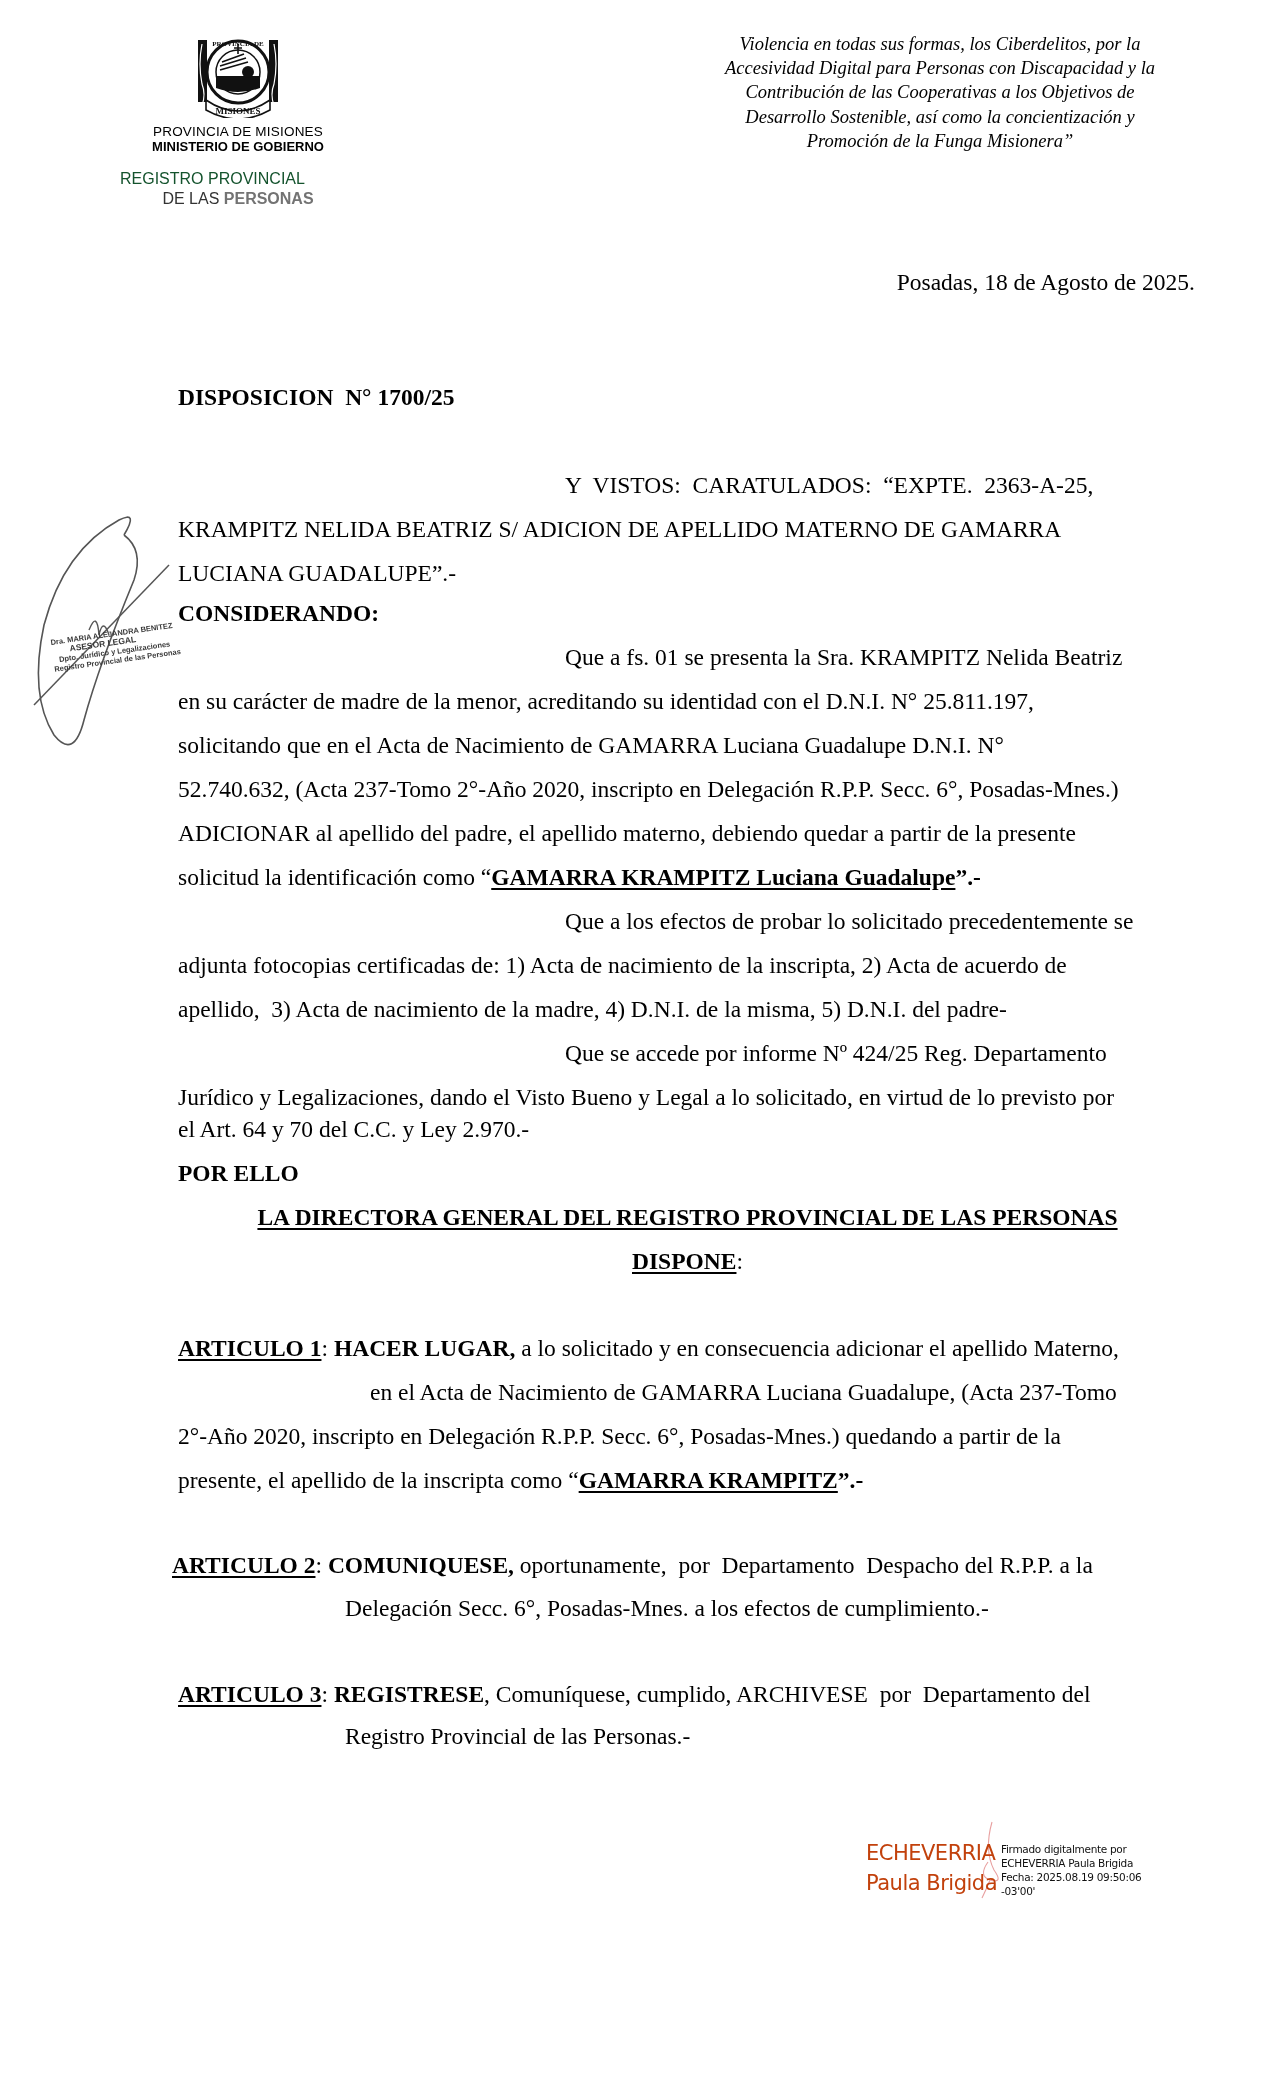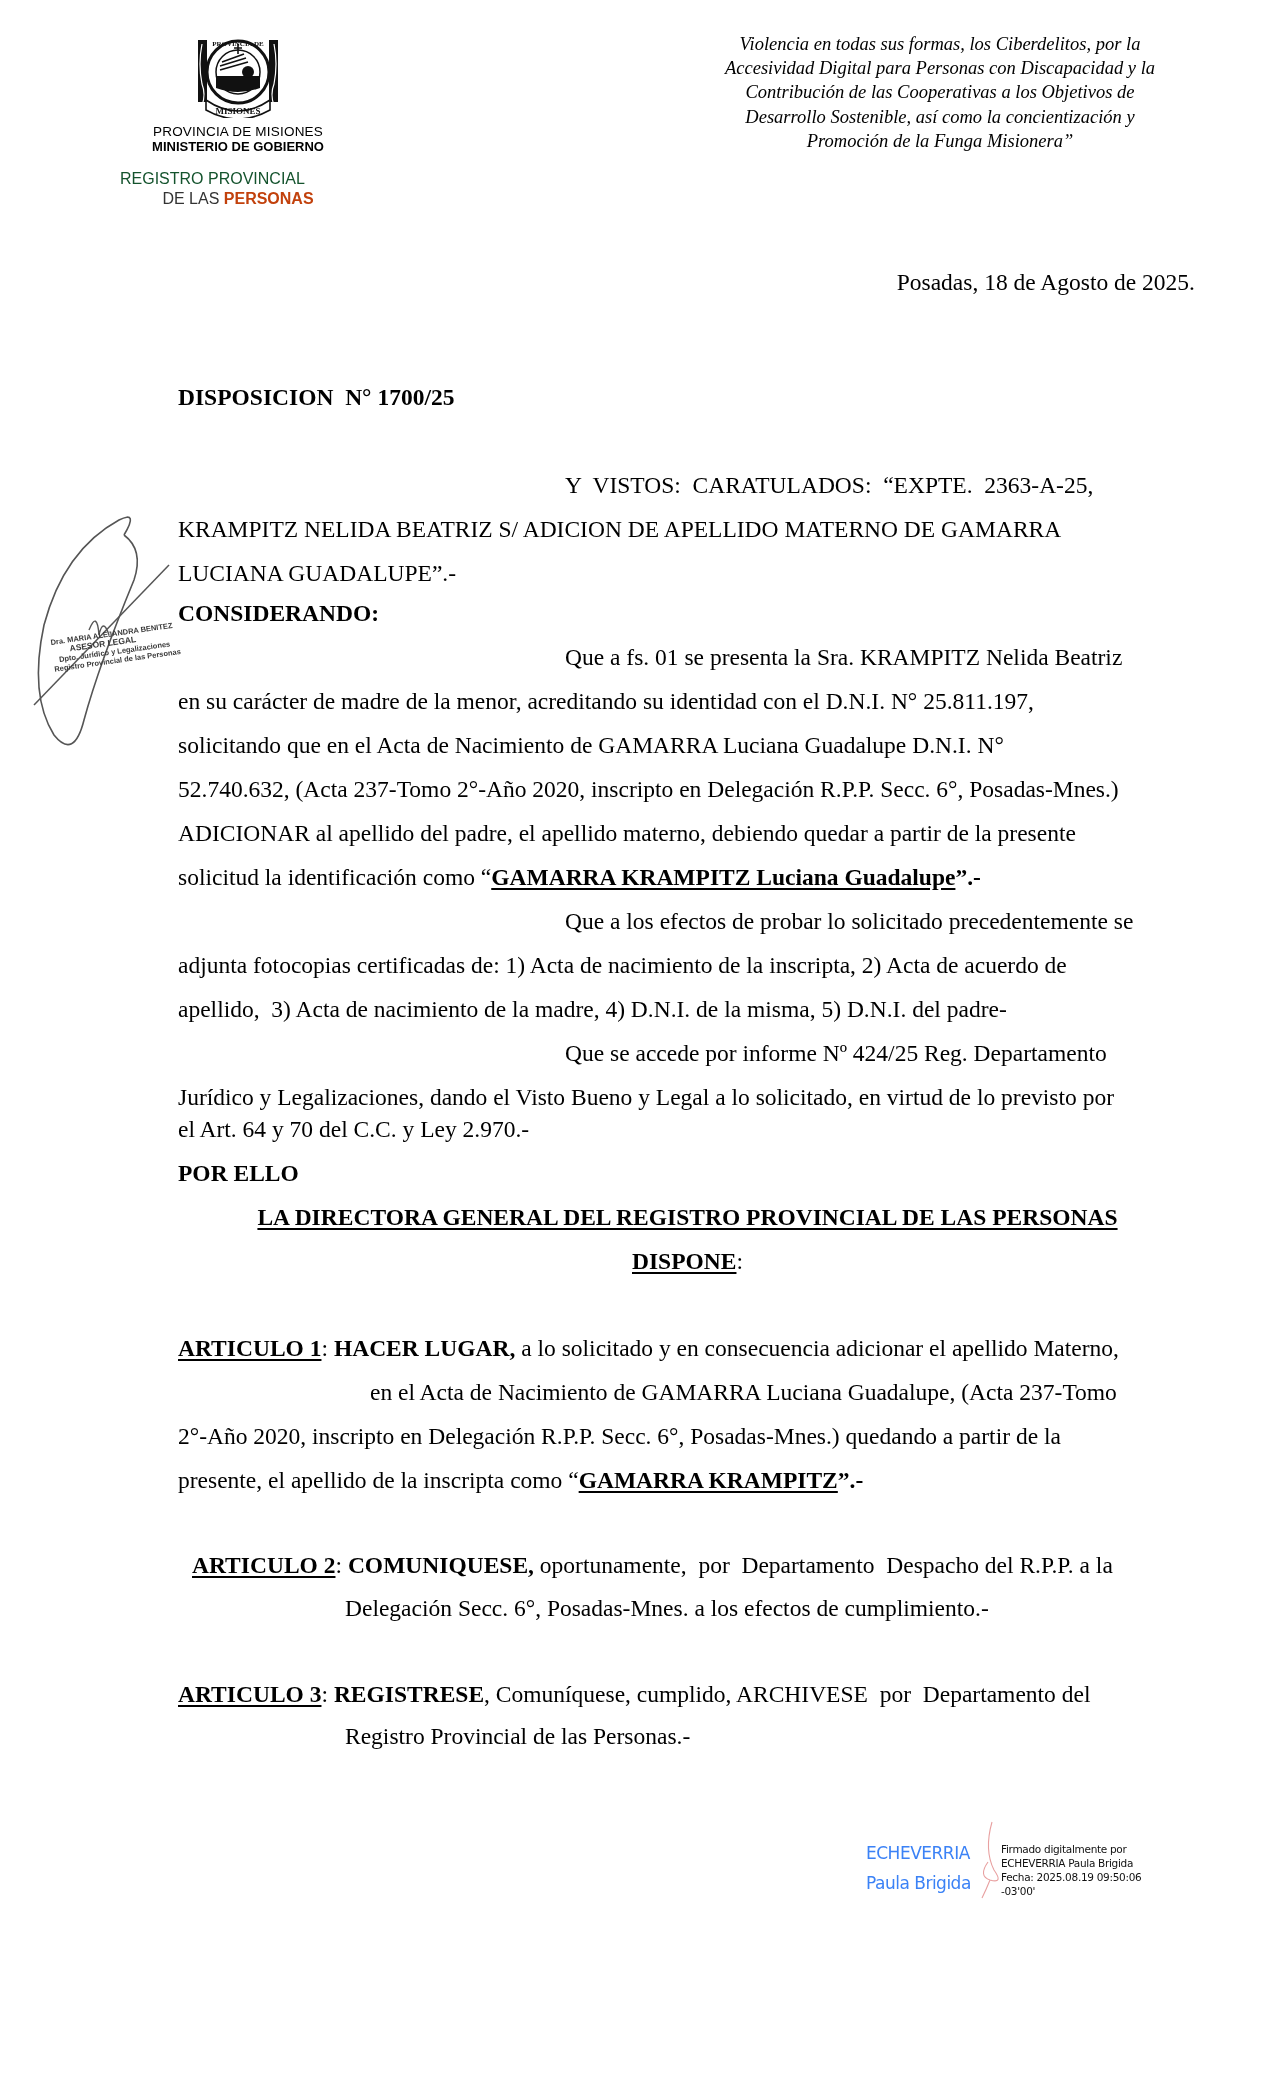--- a/index.html
+++ b/index.html
@@ -15,34 +15,34 @@
   
   .crest { left: 196px; top: 30px; width: 84px; height: 88px; }
   .logo-line1 { left: 120px; top: 124px; width: 236px; text-align: center;
                 font-family: "Liberation Sans", sans-serif; font-size: 13.5px; letter-spacing: 0.2px; }
   .logo-line2 { left: 120px; top: 139px; width: 236px; text-align: center;
                 font-family: "Liberation Sans", sans-serif; font-size: 13px; font-weight: bold; }
   .logo-line3 { left: 120px; top: 170px; width: 236px; text-align: left;
                 font-family: "Liberation Sans", sans-serif; font-size: 16px; color: #14532d; }
   .logo-line4 { left: 120px; top: 190px; width: 236px; text-align: center;
                 font-family: "Liberation Sans", sans-serif; font-size: 16px; color: #333; }
-  .logo-line4 .b { color: #c2410c; }
+  .logo-line4 .b { color: #737373; }
   
   .motto { left: 690px; top: 32px; width: 500px; text-align: center; font-style: italic;
            font-size: 18.5px; line-height: 24.2px; }
   .motto div { white-space: nowrap; }
   
   .stamp { left: 4px; top: 505px; width: 175px; height: 255px; }
   .stamp-text { position: absolute; left: 50px; top: 638px; width: 120px;
                 font-family: "Liberation Sans", sans-serif; font-size: 7.5px; line-height: 9px;
                 font-weight: bold; color: #3a3a3a; transform: rotate(-8deg); transform-origin: left top; }
   .stamp-text div { white-space: nowrap; }
   
-  .sig-name { left: 866px; top: 1838px; font-family: "DejaVu Sans", sans-serif; font-size: 17px;
-              line-height: 30px; color: #3b82f6; letter-spacing: -0.5px; }
+  .sig-name { left: 866px; top: 1838px; font-family: "DejaVu Sans", sans-serif; font-size: 21px;
+              line-height: 30px; color: #c2410c; letter-spacing: -0.5px; }
   .sig-meta { left: 1001px; top: 1842px; font-family: "DejaVu Sans", sans-serif; font-size: 10.5px;
               line-height: 14px; color: #111; letter-spacing: -0.3px; }
   .sig-mark { left: 970px; top: 1820px; width: 40px; height: 80px; }
 </style>
 </head>
 <body>
 
 <div class="abs crest">
   <svg width="84" height="88" viewBox="0 0 84 88">
     <rect x="2" y="10" width="9" height="62" fill="#111"></rect>
@@ -98,21 +98,21 @@
 
 <div class="ln b" style="left:178px; top:1159px;">POR ELLO</div>
 <div class="ln b u" style="left:0; width:1375px; text-align:center; top:1203px;">LA DIRECTORA GENERAL DEL REGISTRO PROVINCIAL DE LAS PERSONAS</div>
 <div class="ln" style="left:0; width:1375px; text-align:center; top:1247px;"><span class="b u">DISPONE</span><span>:</span></div>
 
 <div class="just" style="top:1334px; white-space:pre;"><span class="b u">ARTICULO 1</span><span>: </span><span class="b">HACER LUGAR,</span><span> a lo solicitado y en consecuencia adicionar el apellido Materno,</span></div>
 <div class="just" style="left:370px; width:825px; top:1378px;">en el Acta de Nacimiento de GAMARRA Luciana Guadalupe, (Acta 237-Tomo</div>
 <div class="just" style="top:1422px;">2°-Año 2020, inscripto en Delegación R.P.P. Secc. 6°, Posadas-Mnes.) quedando a partir de la</div>
 <div class="ln" style="left:178px; top:1466px;"><span>presente, el apellido de la inscripta como “</span><span class="b u">GAMARRA KRAMPITZ</span><span class="b">”.-</span></div>
 
-<div class="ln" style="left:192px; top:1551px; white-space:pre;"><span class="b u">ARTICULO 2</span><span>: </span><span class="b">COMUNIQUESE,</span><span> oportunamente,  por  Departamento  Despacho del R.P.P. a la</span></div>
+<div class="ln" style="left:172px; top:1551px; white-space:pre;"><span class="b u">ARTICULO 2</span><span>: </span><span class="b">COMUNIQUESE,</span><span> oportunamente,  por  Departamento  Despacho del R.P.P. a la</span></div>
 <div class="ln" style="left:345px; top:1594px;">Delegación Secc. 6°, Posadas-Mnes. a los efectos de cumplimiento.-</div>
 
 <div class="ln" style="left:178px; top:1680px; white-space:pre;"><span class="b u">ARTICULO 3</span><span>: </span><span class="b">REGISTRESE</span><span>, Comuníquese, cumplido, ARCHIVESE  por  Departamento del</span></div>
 <div class="ln" style="left:345px; top:1722px;">Registro Provincial de las Personas.-</div>
 
 <div class="abs stamp">
   <svg width="175" height="255" viewBox="0 0 175 255">
     <path d="M120 30 Q135 5 115 15 Q60 45 40 120 Q25 190 50 230 Q70 255 80 215 Q95 160 130 75 Q140 45 120 30" stroke="#555" stroke-width="1.6" fill="none"></path>
     <path d="M30 200 L165 60" stroke="#555" stroke-width="1.5" fill="none"></path>
     <path d="M85 125 q8 -20 10 5 q4 -18 10 0" stroke="#555" stroke-width="1.4" fill="none"></path>

